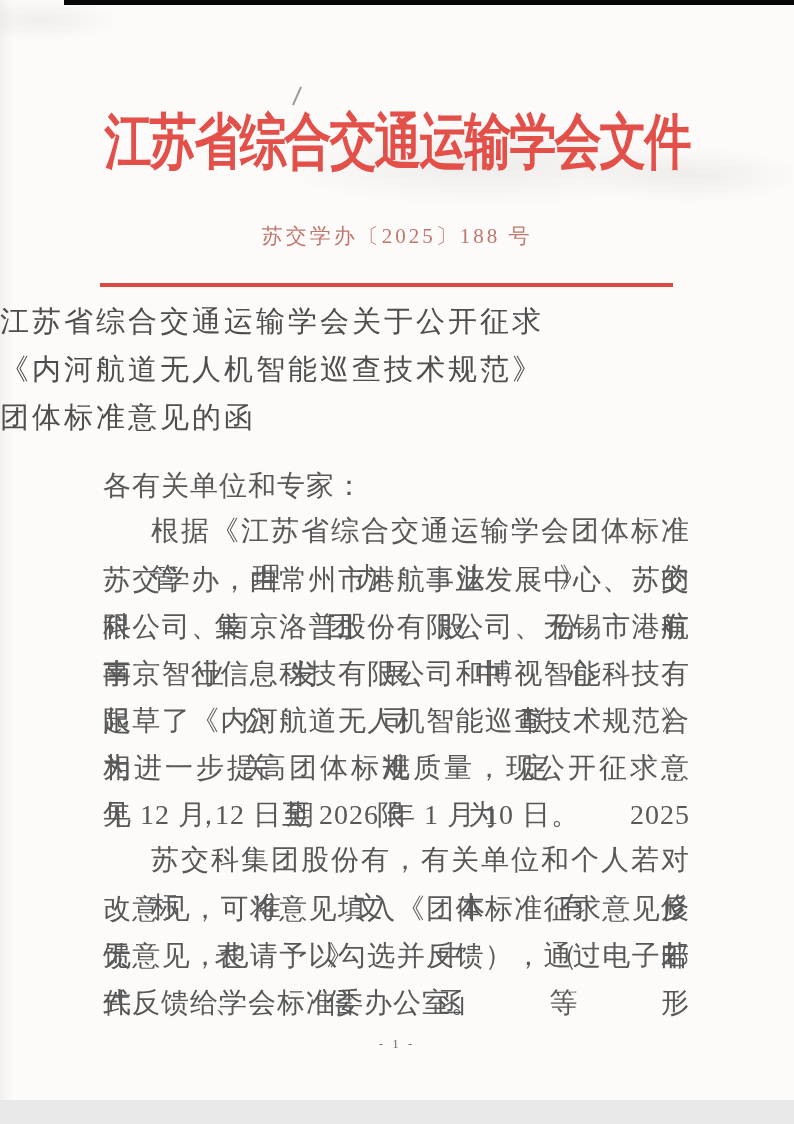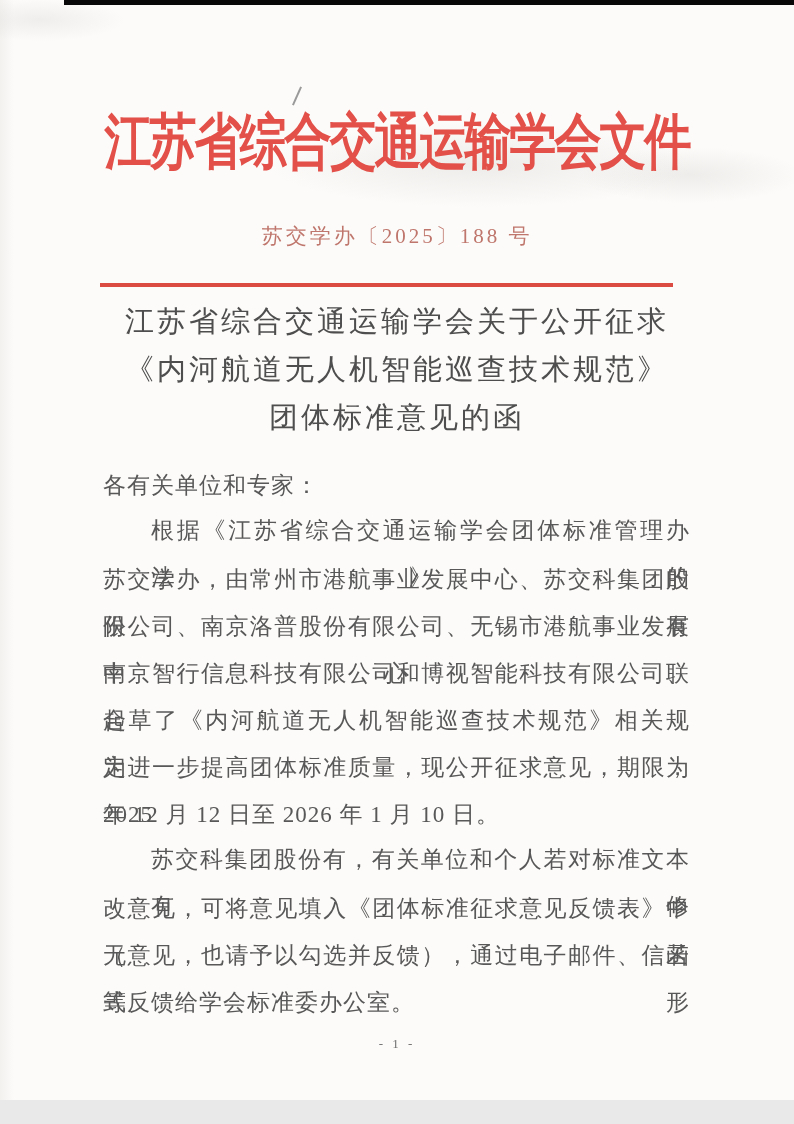--- a/index.html
+++ b/index.html
@@ -65,32 +65,32 @@
     top: 283px;
     left: 100px;
     width: 573px;
     height: 4px;
   }
   .doc-title {
     position: absolute;
     top: 297px;
     left: 0;
     right: 0;
-    text-align: center;
+    text-align: left;
     font-size: 29px;
     line-height: 48px;
     letter-spacing: 3px;
     font-weight: 500;
   }
   .body-block {
     position: absolute;
     top: 462px;
     left: 103px;
     width: 587px;
-    font-size: 23px;
+    font-size: 28px;
   }
   .line {
     height: 47px;
     line-height: 47px;
     letter-spacing: 1px;
     white-space: nowrap;
     overflow: visible;
   }
   .line.fill {
     white-space: normal;

